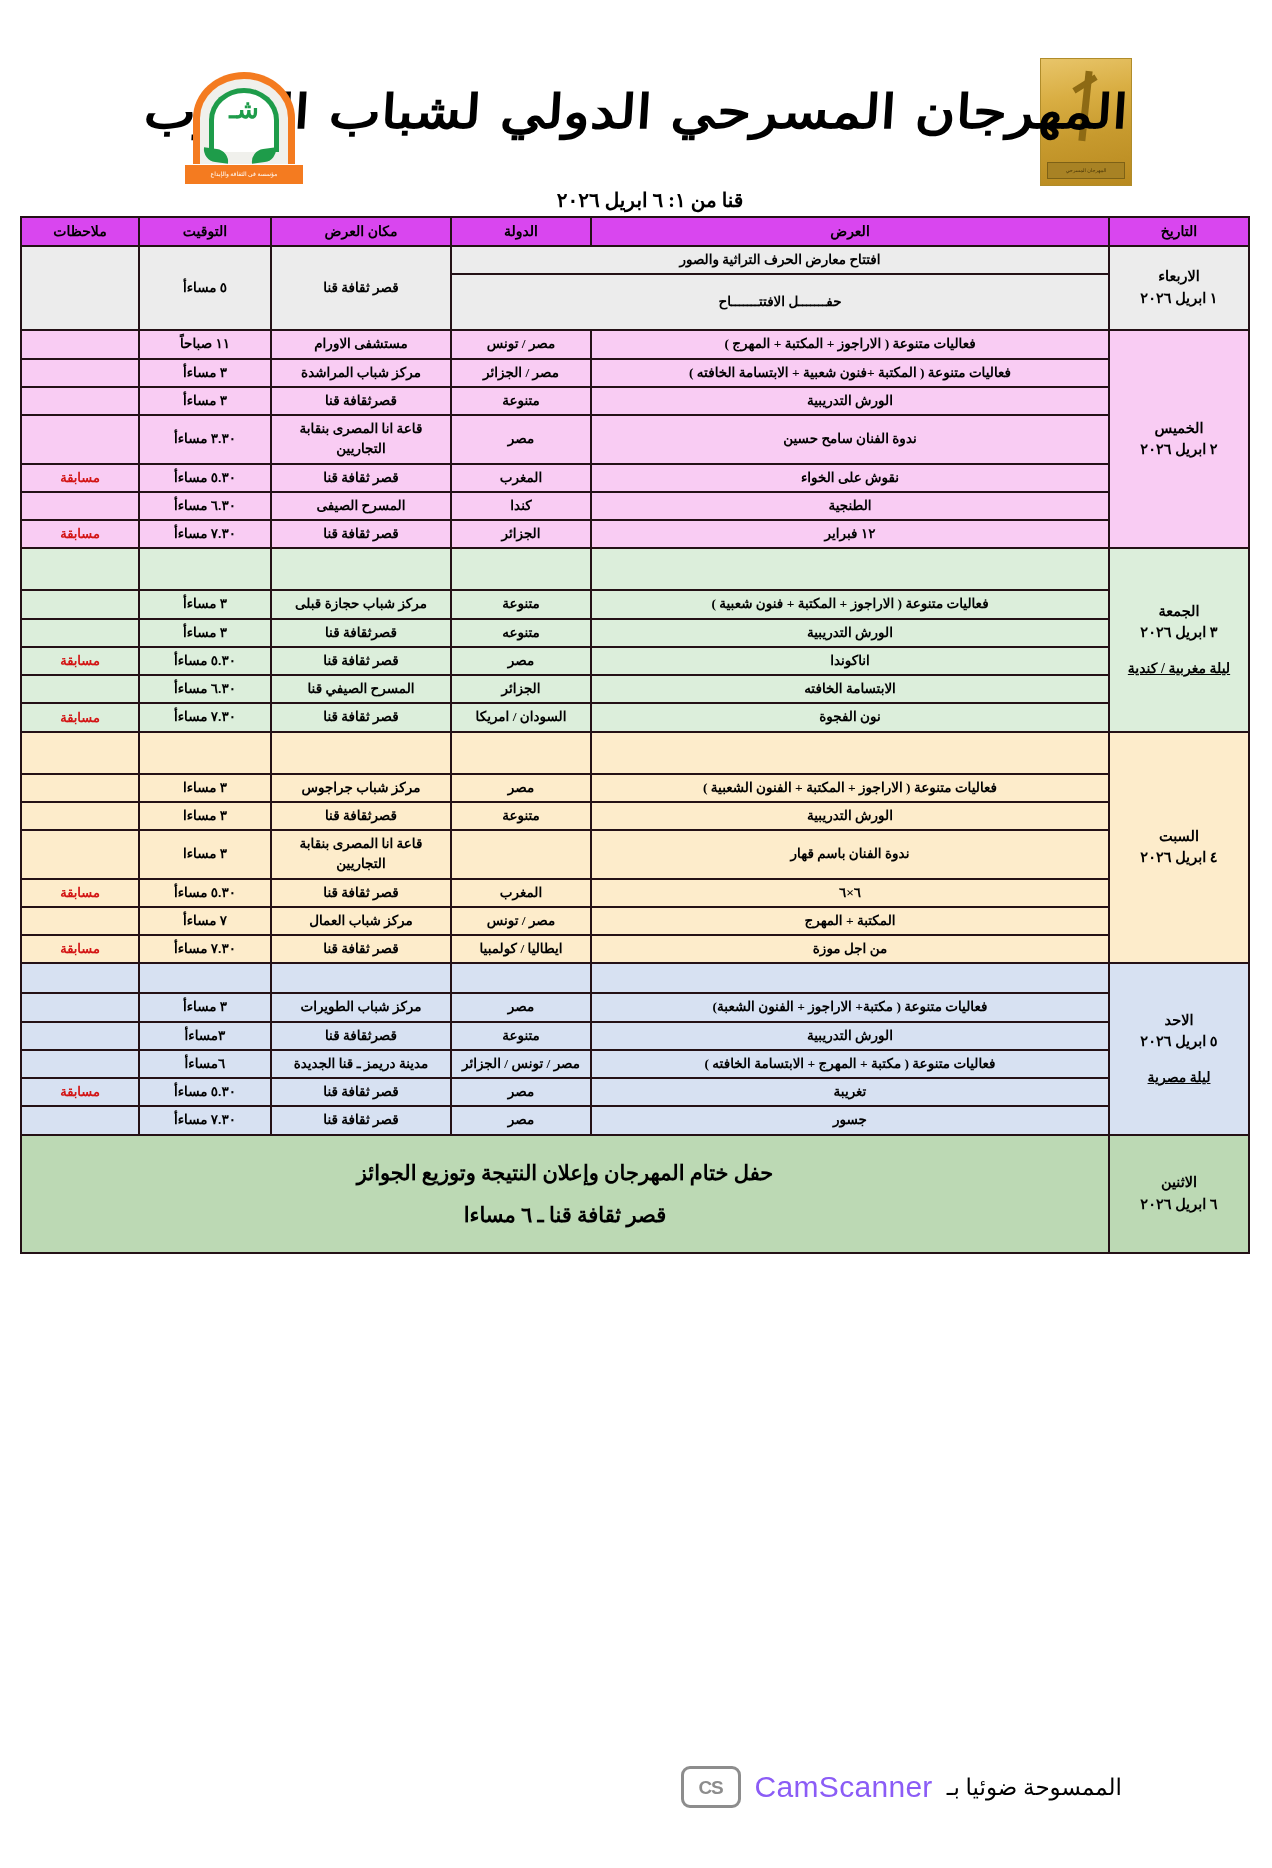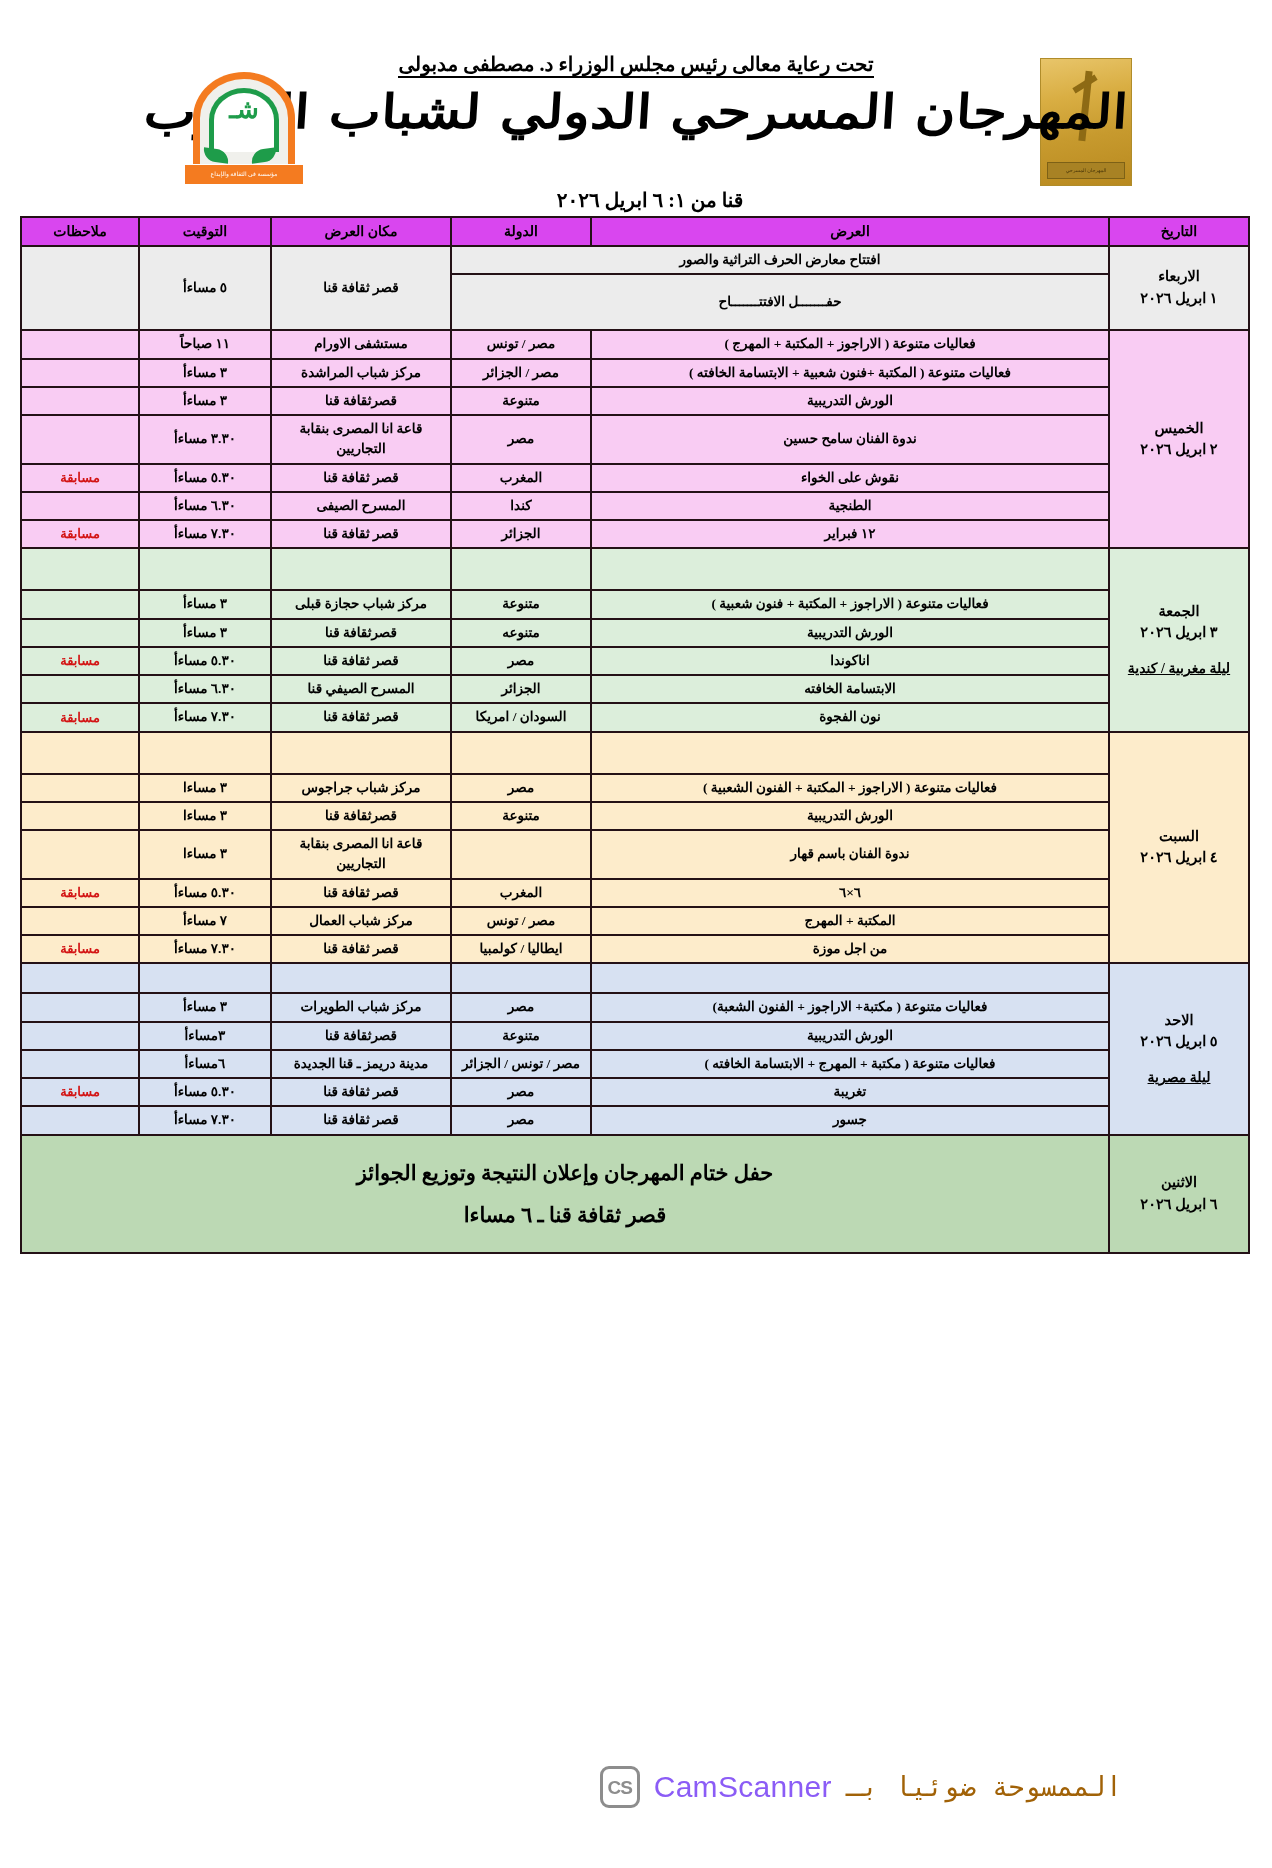--- a/index.html
+++ b/index.html
@@ -279,54 +279,51 @@
   .footer-inner {
     position: absolute;
     right: 150px;
     top: 0;
     display: flex;
     align-items: center;
     gap: 14px;
     flex-direction: row-reverse;
   }
   .cs-badge {
-    width: 40px;
+    width: 60px;
     height: 42px;
     border: 3px solid #8d8d8d;
     border-radius: 9px;
     color: #8d8d8d;
     font-family: "Liberation Sans", sans-serif;
     font-size: 19px;
     font-weight: bold;
     text-align: center;
     line-height: 37px;
     letter-spacing: -1px;
   }
   .cs-word {
     font-family: "Liberation Sans", sans-serif;
     font-size: 30px;
     color: #8b5cf6;
     letter-spacing: .3px;
   }
   .cs-ar {
-    font-size: 27px;
-    color: #a16207;
-    font-family: Liberation Mono, monospace;
+    font-size: 23px;
+    color: #000000;
+    font-family: Liberation Serif, serif;
   }
 </style>
 </head>
 <body>
 
 <div class="page">
 
   <div class="header">
 
-    <div class="patronage">
-      <span>تحت رعاية معالى رئيس مجلس الوزراء د. مصطفى مدبولى</span>
-    </div>
 
     <div class="trophy">
       <div class="fig"></div>
       <div class="base">
         <div class="base-txt">المهرجان المسرحي</div>
       </div>
     </div>
 
     <div class="fest-name">
       <span class="calli">المهرجان المسرحي الدولي لشباب الجنوب</span>

